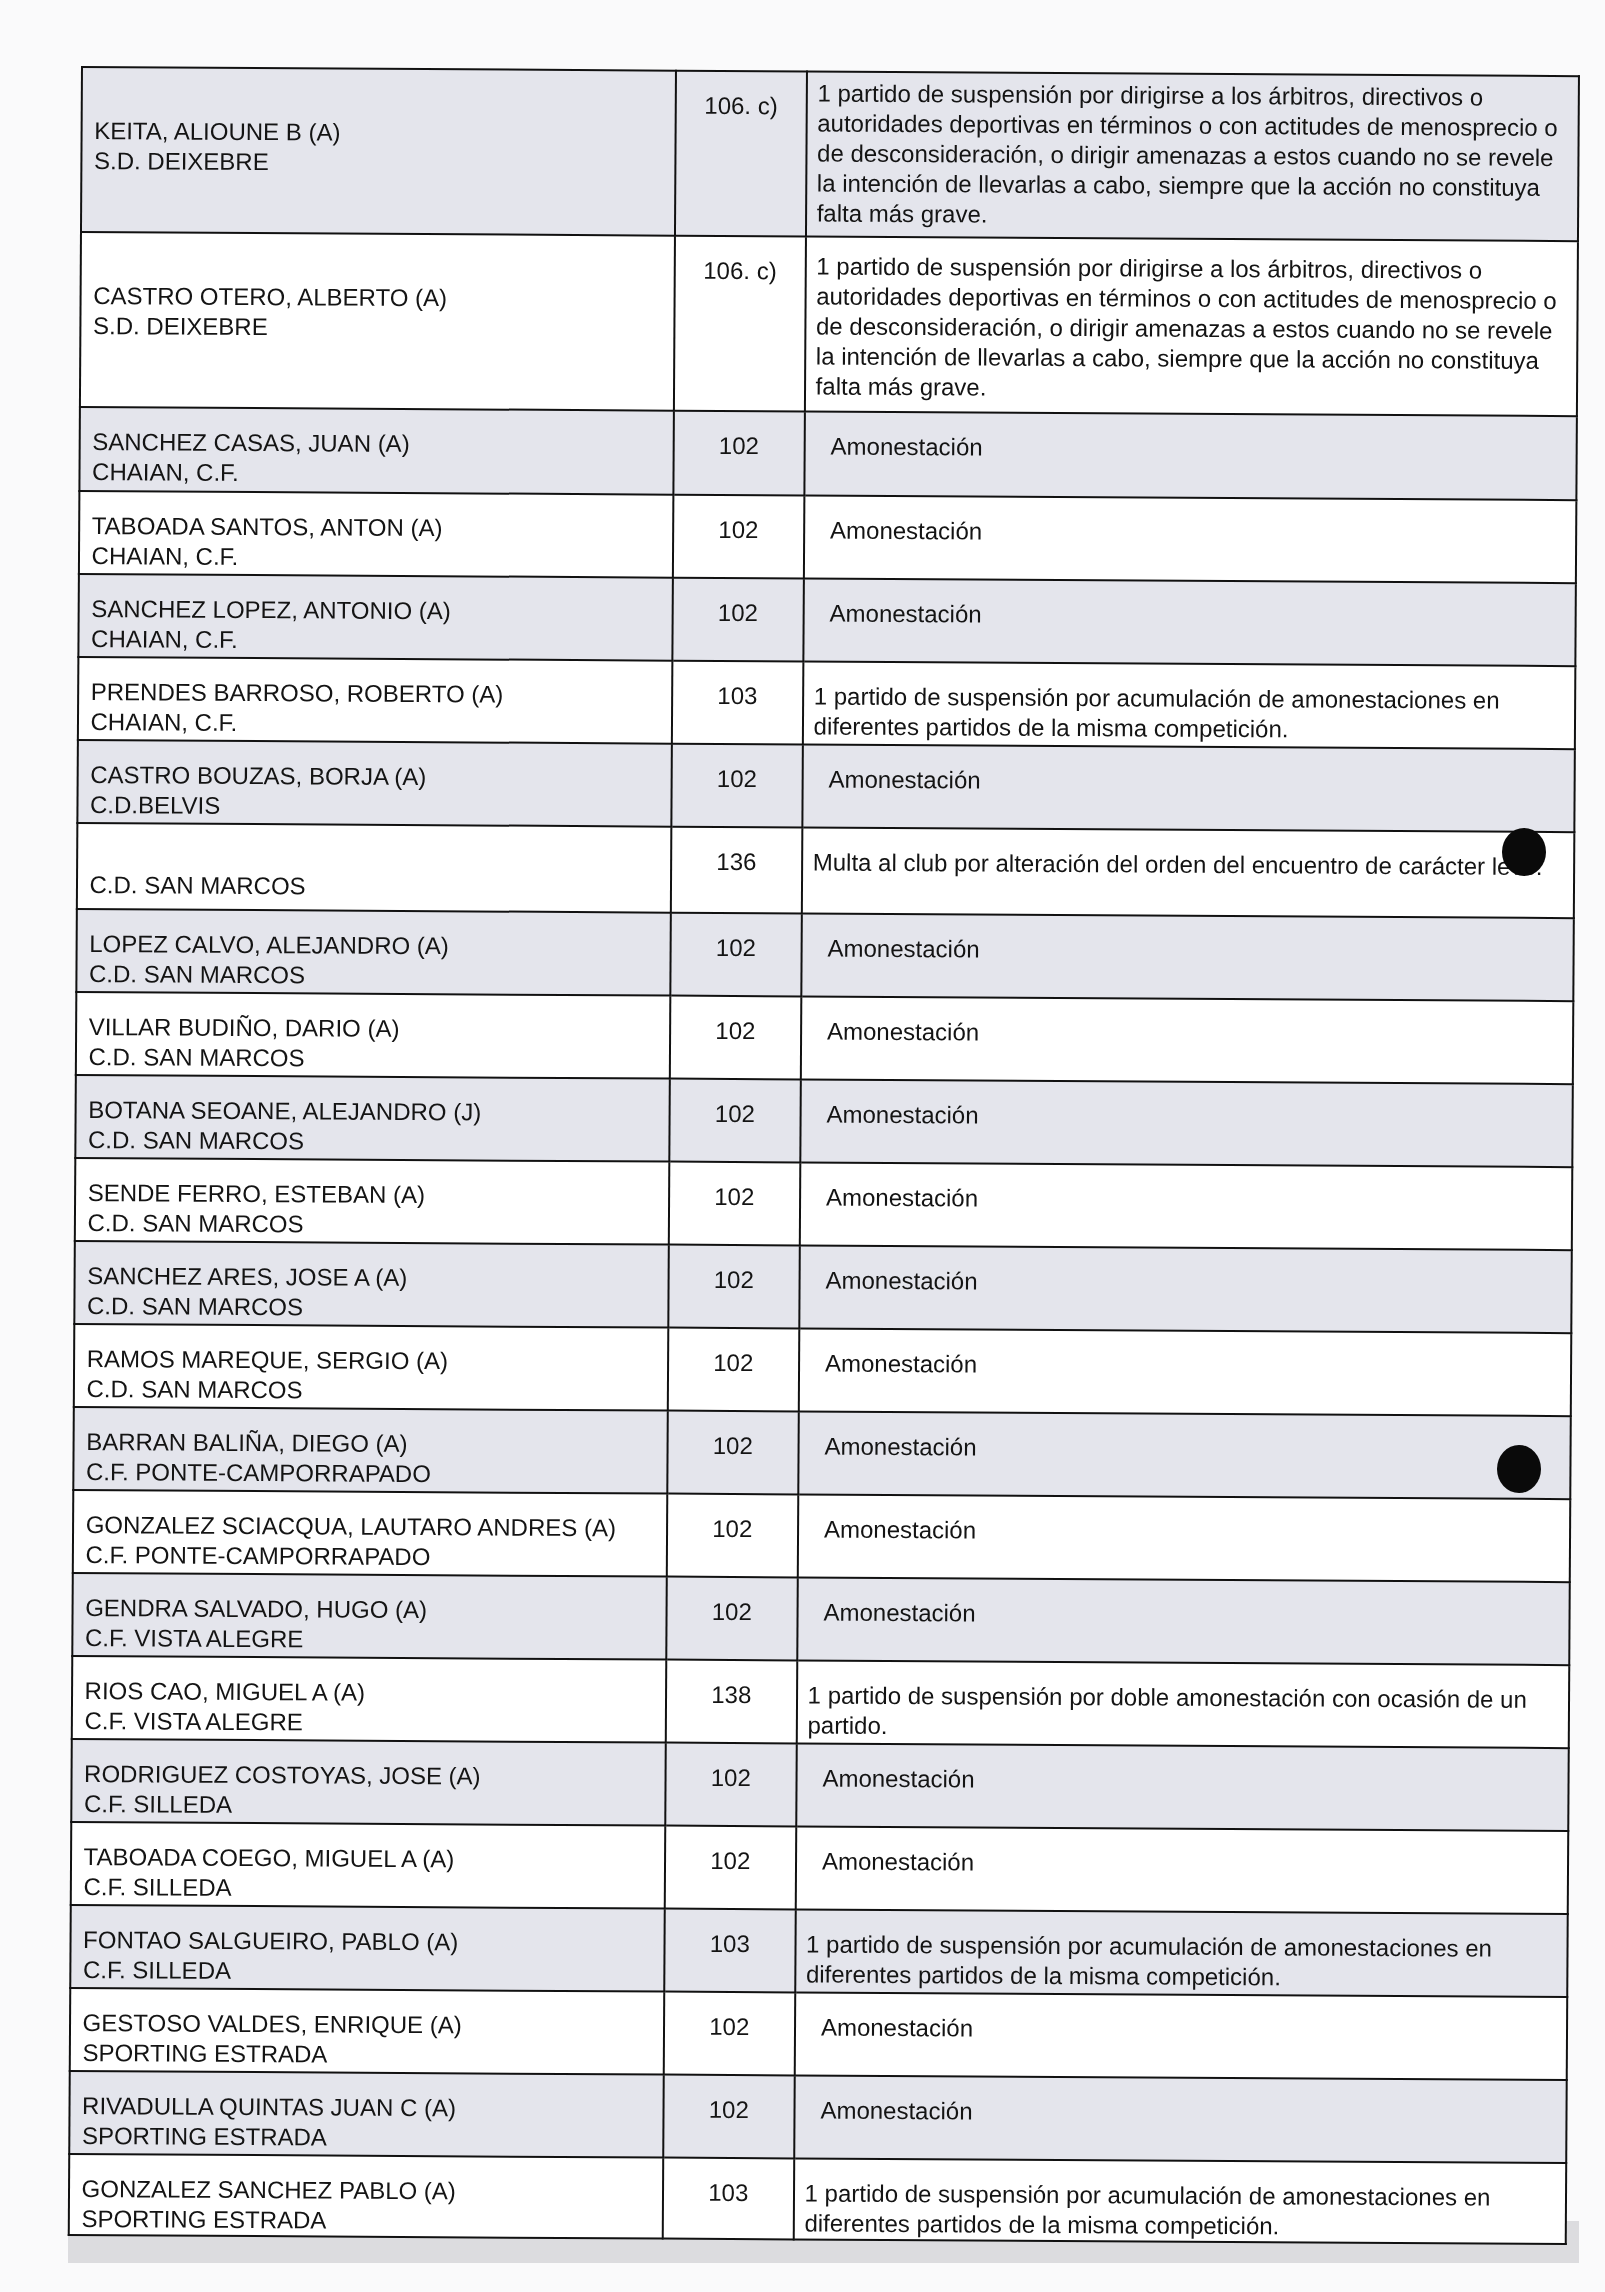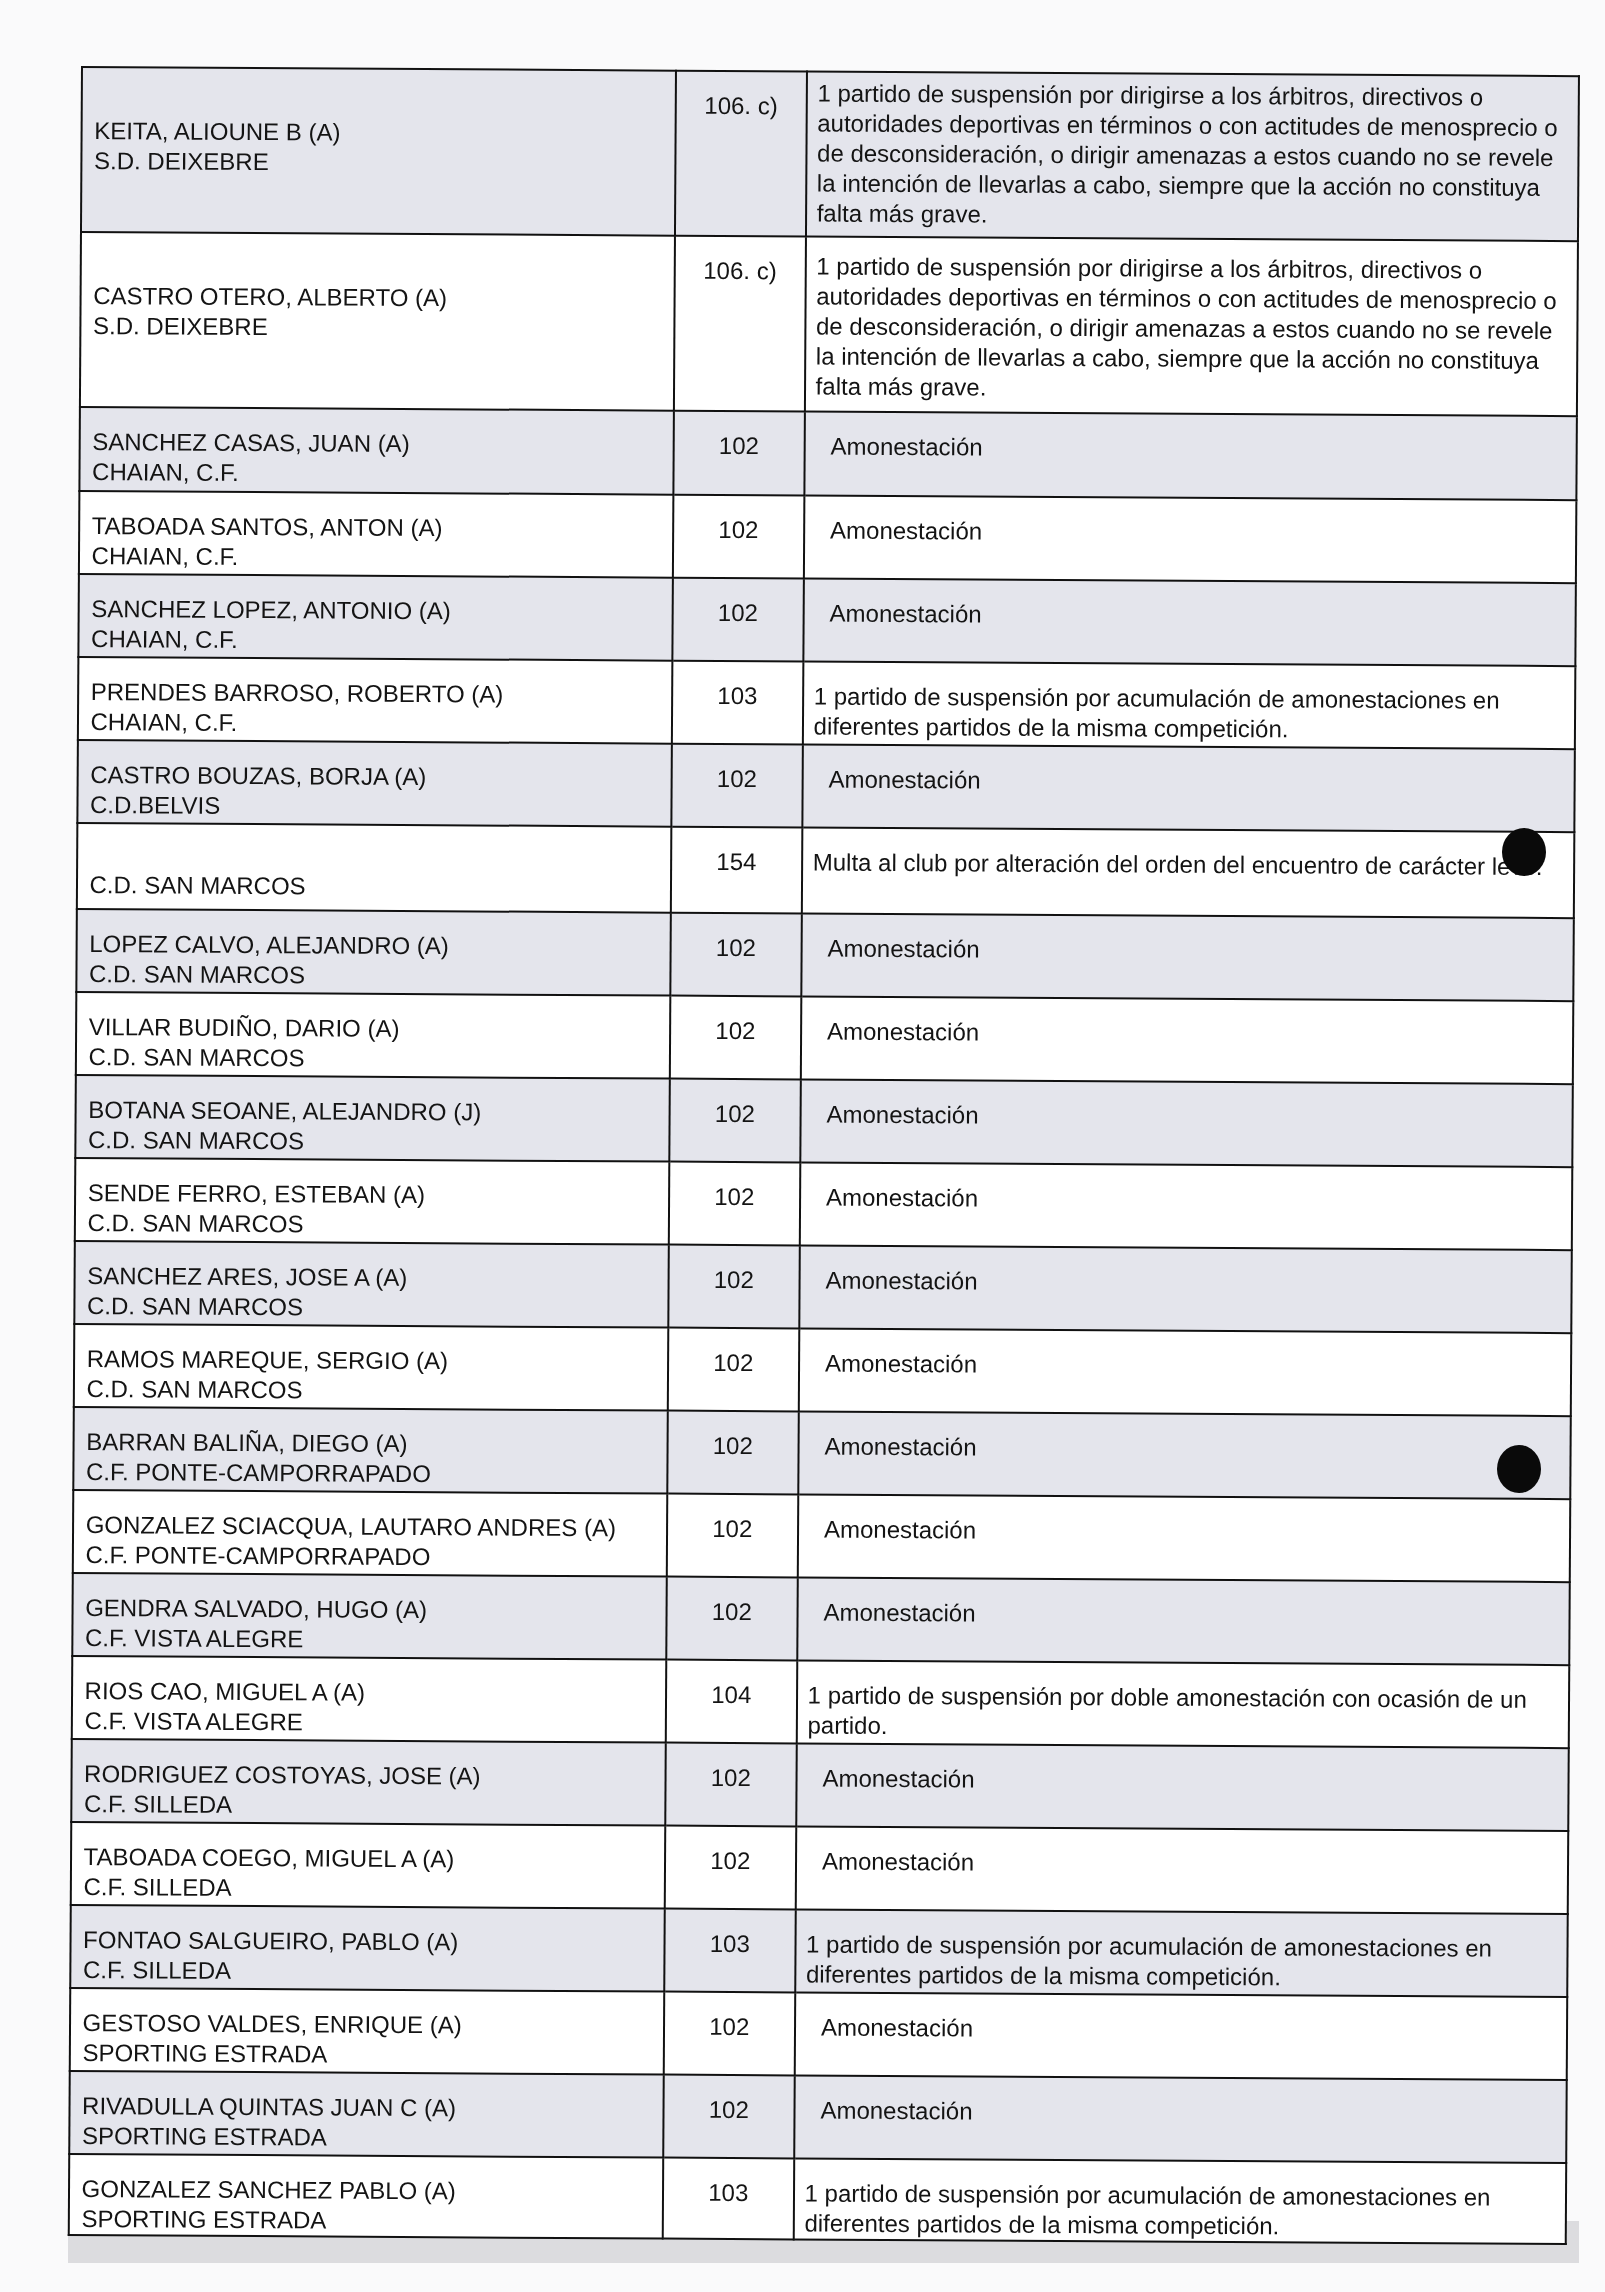--- a/index.html
+++ b/index.html
@@ -106,21 +106,21 @@
           <span class="club-line">C.D.BELVIS</span>
         </td>
       <td class="article-cell">102</td>
       <td class="sanction-cell" style="padding-left:25px !important">Amonestación</td>
     </tr>
     <tr class="plain" style="height:86px">
       <td class="player-cell club-only">
           <span class="name-line"></span>
           <span class="club-line">C.D. SAN MARCOS</span>
         </td>
-      <td class="article-cell">154</td>
+      <td class="article-cell">136</td>
       <td class="sanction-cell">Multa al club por alteración del orden del encuentro de carácter leve.</td>
     </tr>
     <tr class="shaded" style="height:83px">
       <td class="player-cell">
           <span class="name-line">LOPEZ CALVO, ALEJANDRO (A)</span>
           <span class="club-line">C.D. SAN MARCOS</span>
         </td>
       <td class="article-cell">102</td>
       <td class="sanction-cell" style="padding-left:25px !important">Amonestación</td>
     </tr>
@@ -186,21 +186,21 @@
           <span class="club-line">C.F. VISTA ALEGRE</span>
         </td>
       <td class="article-cell">102</td>
       <td class="sanction-cell" style="padding-left:25px !important">Amonestación</td>
     </tr>
     <tr class="plain" style="height:83px">
       <td class="player-cell">
           <span class="name-line">RIOS CAO, MIGUEL A (A)</span>
           <span class="club-line">C.F. VISTA ALEGRE</span>
         </td>
-      <td class="article-cell">104</td>
+      <td class="article-cell">138</td>
       <td class="sanction-cell">1 partido de suspensión por doble amonestación con ocasión de un partido.</td>
     </tr>
     <tr class="shaded" style="height:83px">
       <td class="player-cell">
           <span class="name-line">RODRIGUEZ COSTOYAS, JOSE (A)</span>
           <span class="club-line">C.F. SILLEDA</span>
         </td>
       <td class="article-cell">102</td>
       <td class="sanction-cell" style="padding-left:25px !important">Amonestación</td>
     </tr>

